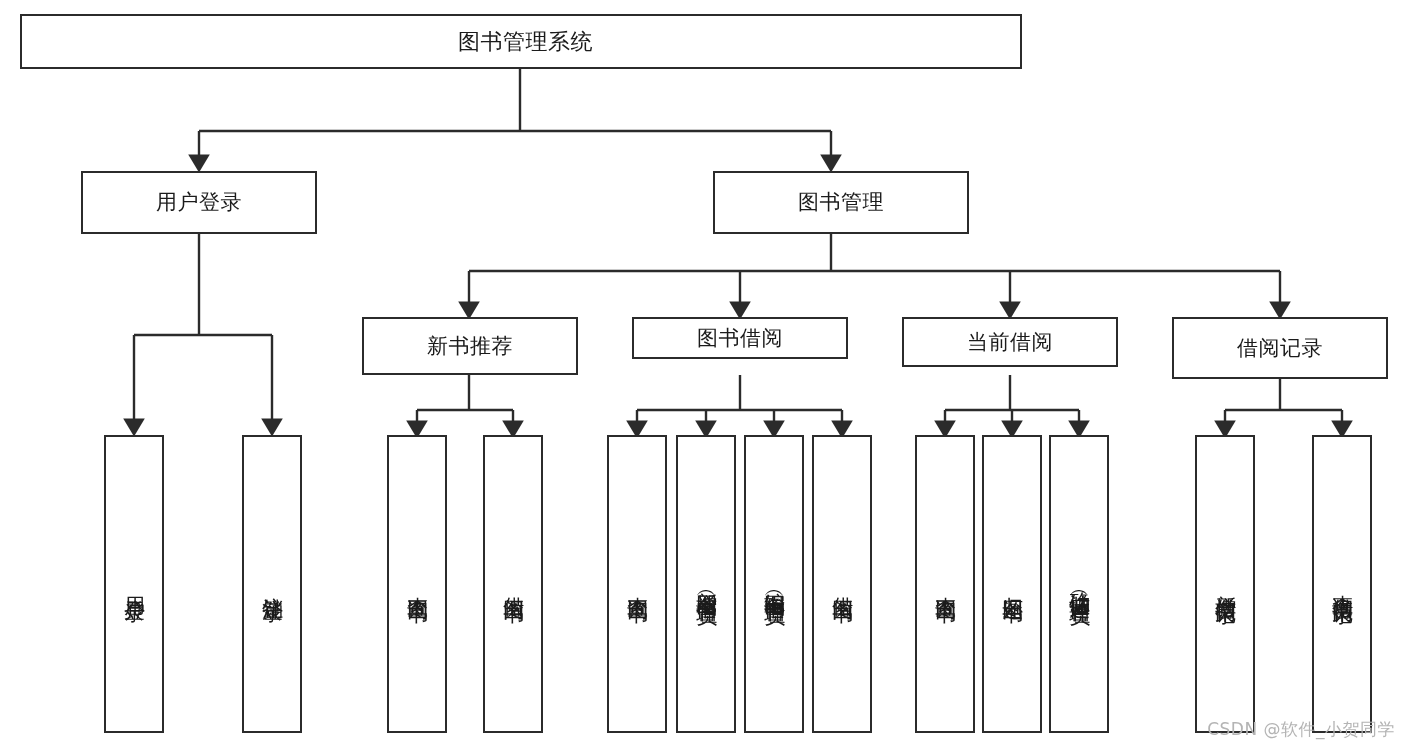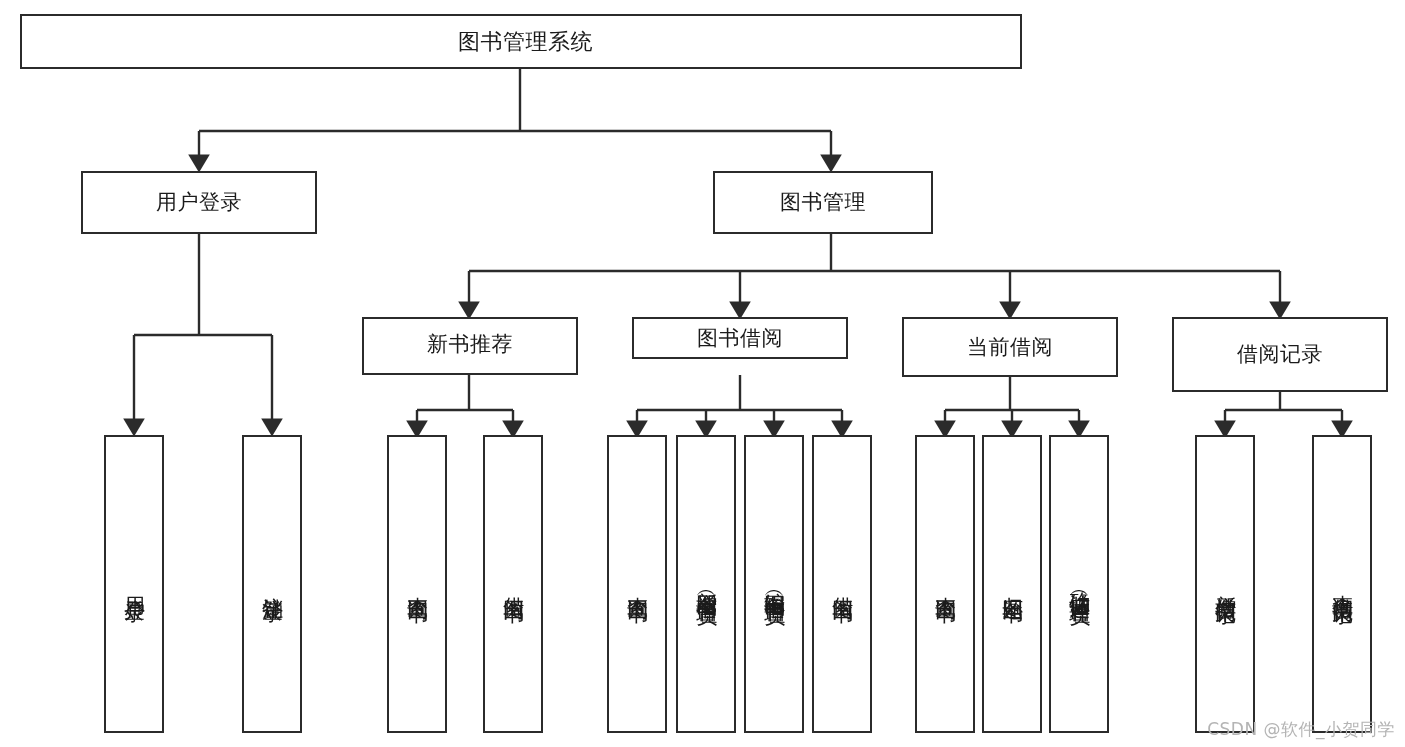--- a/index.html
+++ b/index.html
@@ -128,34 +128,34 @@
     </g>
   </svg>
 
   <div class="node root horizontal" style="left:20px; top:14px; width:1002px; height:55px;padding-left:9px;">
     <span class="node-label">图书管理系统</span>
   </div>
 
   <div class="node horizontal" style="left:81px; top:171px; width:236px; height:63px;">
     <span class="node-label">用户登录</span>
   </div>
-  <div class="node horizontal" style="left:713px; top:171px; width:220px; height:63px;">
+  <div class="node horizontal" style="left:713px; top:171px; width:256px; height:63px;">
     <span class="node-label">图书管理</span>
   </div>
 
-  <div class="node horizontal" style="left:362px; top:317px; width:216px; height:58px;font-family:Liberation Mono, monospace;">
+  <div class="node horizontal" style="left:362px; top:317px; width:216px; height:58px;">
     <span class="node-label">新书推荐</span>
   </div>
   <div class="node horizontal" style="left:632px; top:317px; width:216px; height:42px;">
     <span class="node-label">图书借阅</span>
   </div>
-  <div class="node horizontal" style="left:902px; top:317px; width:216px; height:60px;">
+  <div class="node horizontal" style="left:902px; top:317px; width:216px; height:50px;">
     <span class="node-label">当前借阅</span>
   </div>
-  <div class="node horizontal" style="left:1172px; top:317px; width:216px; height:75px;">
+  <div class="node horizontal" style="left:1172px; top:317px; width:216px; height:62px;">
     <span class="node-label">借阅记录</span>
   </div>
 
   <div class="node vertical" style="left:104px; top:435px; width:60px; height:298px;">
     <span class="node-label">用户登录</span>
   </div>
   <div class="node vertical" style="left:242px; top:435px; width:60px; height:298px;">
     <span class="node-label">注销登录</span>
   </div>
 

